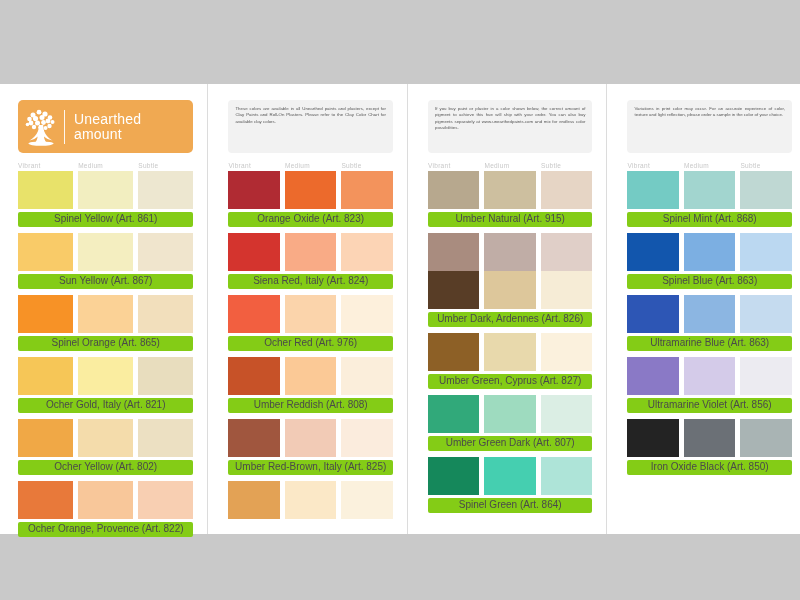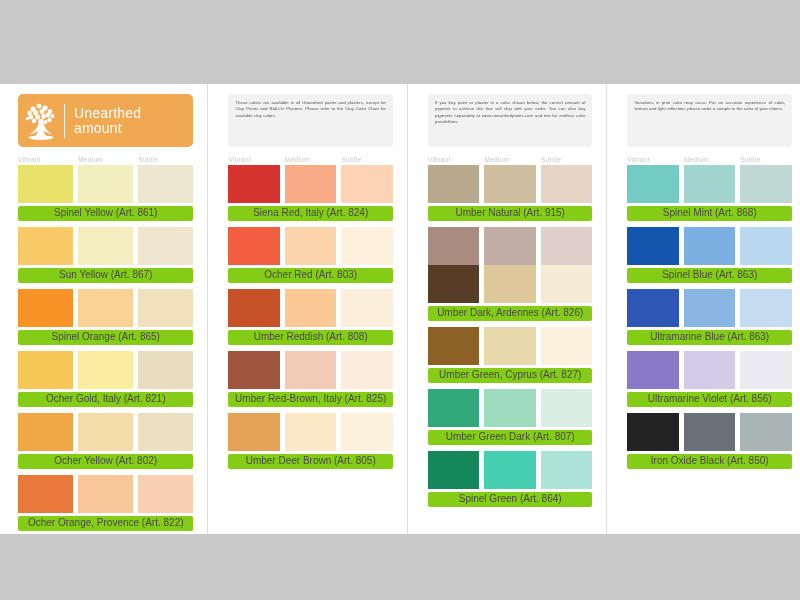--- a/index.html
+++ b/index.html
@@ -24,21 +24,21 @@
   #columns {
     display: flex;
     width: 800px;
     height: 450px;
     box-sizing: border-box;
     padding: 0;
   }
   .column {
     width: 195px;
     box-sizing: border-box;
-    padding: 10px 0 0 0;
+    padding: 16px 0 0 0;
     position: relative;
     margin-left: 8px;
   }
   .column + .column {
     border-left: 1px solid #dcdcdc;
     padding-left: 10px;
     margin-left: 6px;
   }
 
   
@@ -239,33 +239,41 @@
         </div>
       </div>
       <div class="tone-row">
         <div class="tone-label">Vibrant</div>
         <div class="tone-label">Medium</div>
         <div class="tone-label">Subtle</div>
       </div>
       <div class="rows">
           <div class="swatch-row">
             <div class="chips">
+              <div class="chip" style="background: rgb(176, 43, 51);"></div>
+              <div class="chip" style="background: rgb(236, 106, 44);"></div>
+              <div class="chip" style="background: rgb(243, 147, 92);"></div>
+            </div>
+            <div class="name-bar">Orange Oxide (Art. 823)</div>
+          </div>
+          <div class="swatch-row">
+            <div class="chips">
               <div class="chip" style="background: rgb(212, 52, 46);"></div>
               <div class="chip" style="background: rgb(249, 171, 134);"></div>
               <div class="chip" style="background: rgb(252, 212, 181);"></div>
             </div>
             <div class="name-bar">Siena Red, Italy (Art. 824)</div>
           </div>
           <div class="swatch-row">
             <div class="chips">
               <div class="chip" style="background: rgb(242, 95, 64);"></div>
               <div class="chip" style="background: rgb(251, 212, 171);"></div>
               <div class="chip" style="background: rgb(253, 240, 220);"></div>
             </div>
-            <div class="name-bar">Ocher Red (Art. 803)</div>
+            <div class="name-bar">Ocher Red (Art. 976)</div>
           </div>
           <div class="swatch-row">
             <div class="chips">
               <div class="chip" style="background: rgb(199, 82, 40);"></div>
               <div class="chip" style="background: rgb(251, 201, 150);"></div>
               <div class="chip" style="background: rgb(251, 238, 219);"></div>
             </div>
             <div class="name-bar">Umber Reddish (Art. 808)</div>
           </div>
           <div class="swatch-row">
@@ -275,21 +283,20 @@
               <div class="chip" style="background: rgb(251, 236, 221);"></div>
             </div>
             <div class="name-bar">Umber Red-Brown, Italy (Art. 825)</div>
           </div>
           <div class="swatch-row">
             <div class="chips">
               <div class="chip" style="background: rgb(227, 162, 85);"></div>
               <div class="chip" style="background: rgb(251, 232, 199);"></div>
               <div class="chip" style="background: rgb(251, 241, 221);"></div>
             </div>
-            <div class="name-bar">Umber Deer Brown (Art. 805)</div>
           </div>
         </div>
     </div>
 
     <div class="column">
       <div class="head-slot">
         <div class="note-box">
           <p class="note-text">If you buy paint or plaster in a color shown below, the correct amount of pigment to achieve this hue will ship with your order.  You can also buy pigments separately at www.unearthedpaints.com and mix for endless color possibilities.</p>
         </div>
       </div>

